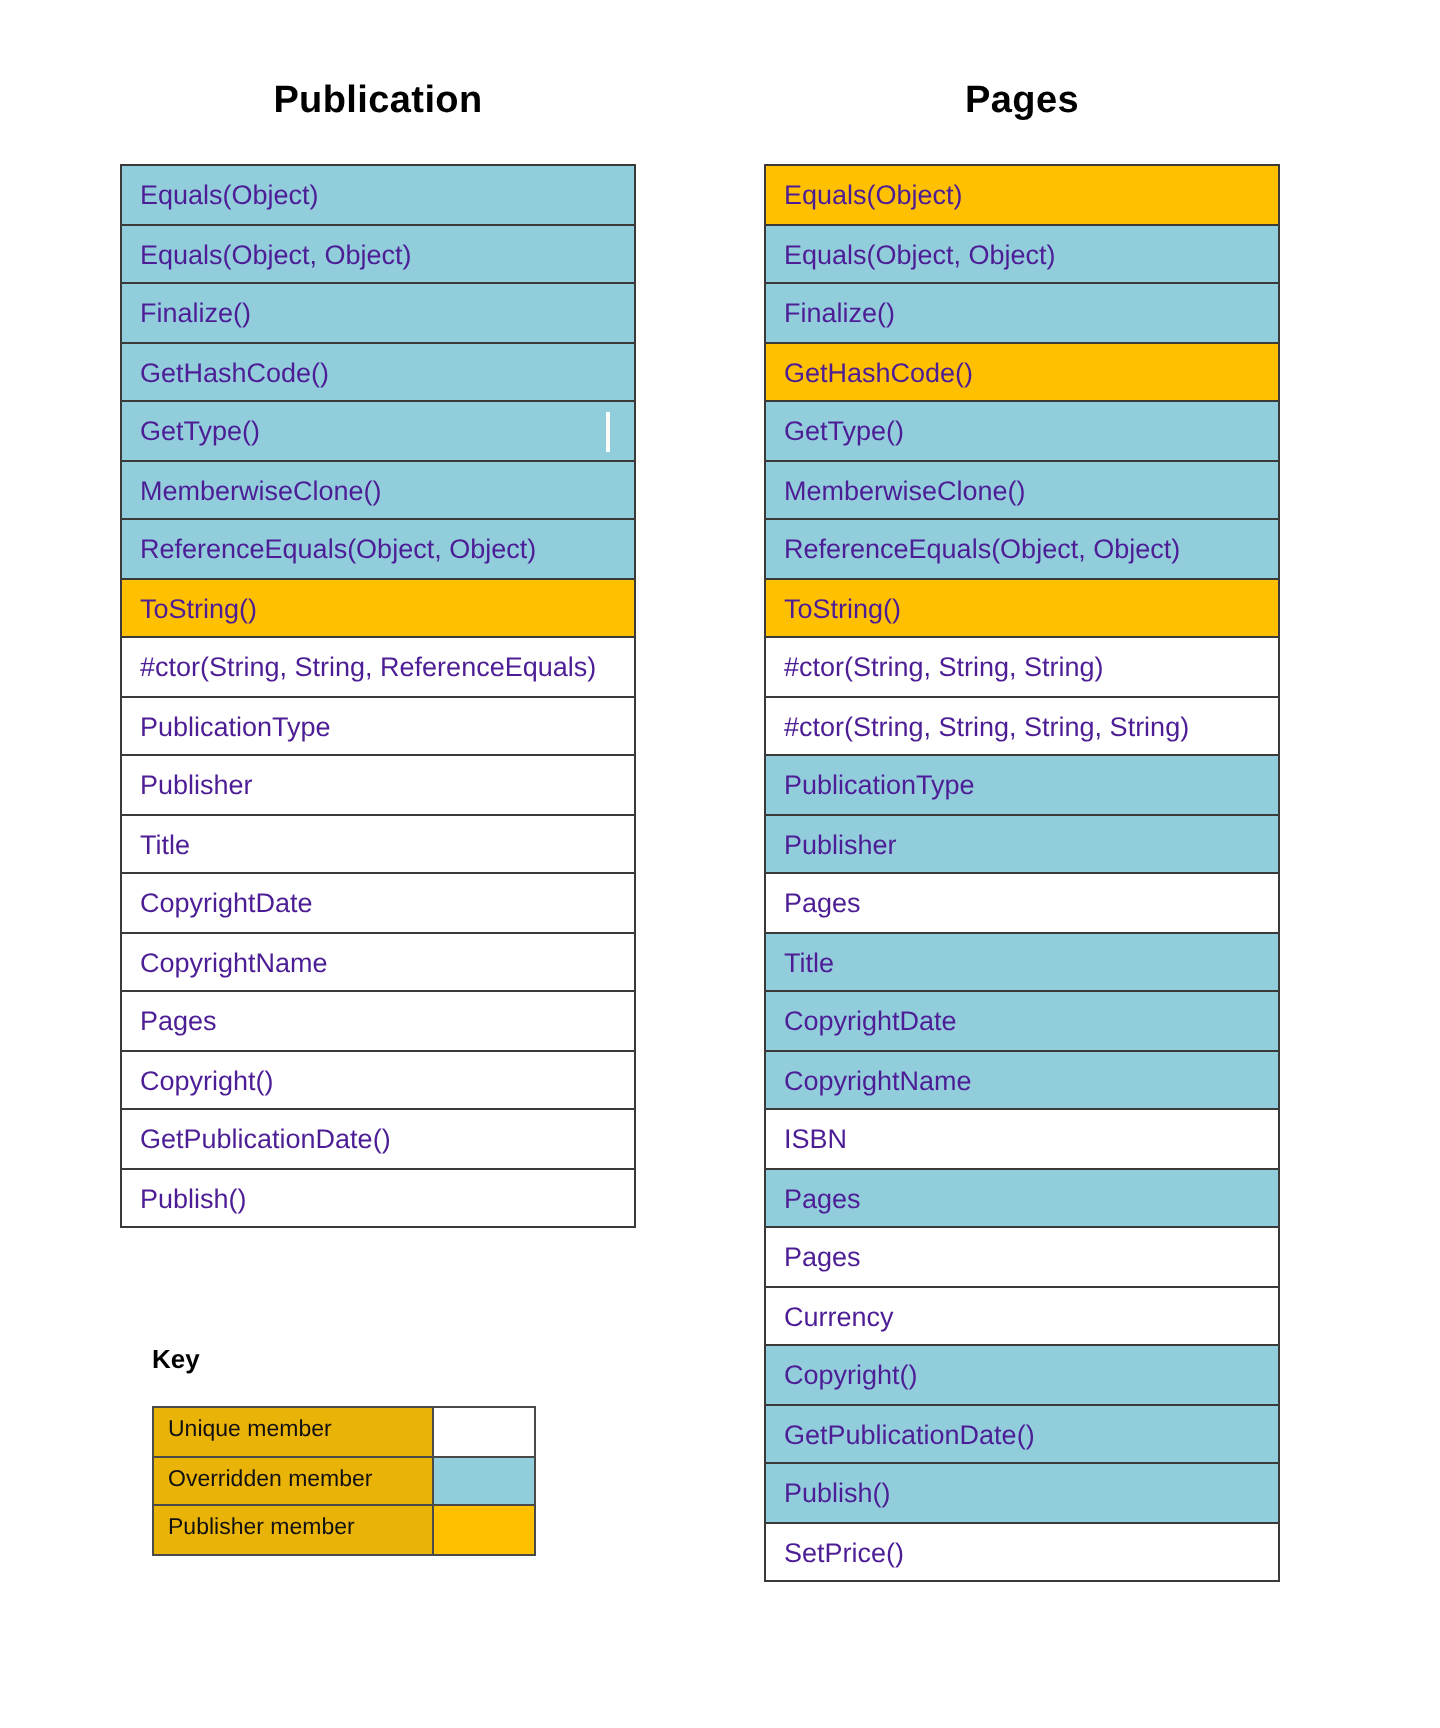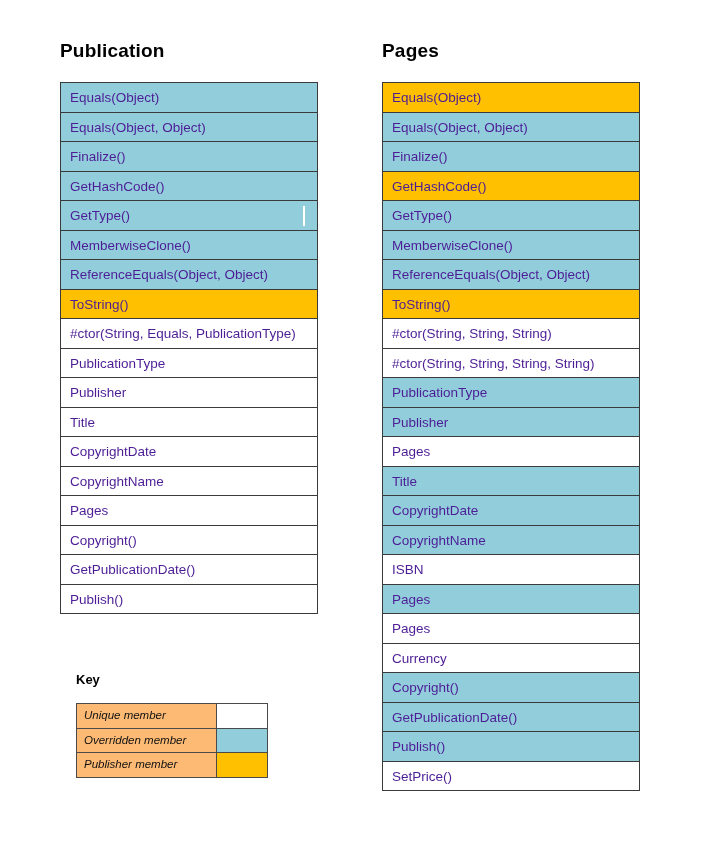--- a/index.html
+++ b/index.html
@@ -28,20 +28,21 @@
   .class-col {
     position: absolute;
     width: 258px;
   }
   #col-publication { left: 60px; top: 38px; }
   #col-book        { left: 382px; top: 38px; }
 
   .class-title {
     font-size: 19px;
     font-weight: bold;
+    text-align: center;
     letter-spacing: 0.2px;
     color: #000000;
     height: 26px;
     line-height: 26px;
     margin-bottom: 18px;
   }
 
   .member-table {
     border: 1px solid #3a3a3a;
     border-top: none;
@@ -99,25 +100,24 @@
     height: 24.5px;
     border-top: 1px solid #4a4a4a;
     box-sizing: border-box;
   }
   .key-label {
     flex: 0 0 140px;
     padding-left: 7px;
     font-size: 11.5px;
     line-height: 23.5px;
     color: #111111;
-    background: #fdba74;
+    background: #eab308;
     border-right: 1px solid #4a4a4a;
     box-sizing: border-box;
     white-space: nowrap;
-    font-style: italic;
   }
   .key-swatch {
     flex: 1 1 auto;
     box-sizing: border-box;
   }
 </style>
 </head>
 <body>
 
 <div class="canvas">
@@ -126,21 +126,21 @@
     <div class="class-title">Publication</div>
     <div class="member-table">
         <div class="member-row m-inherited">Equals(Object)</div>
         <div class="member-row m-inherited">Equals(Object, Object)</div>
         <div class="member-row m-inherited">Finalize()</div>
         <div class="member-row m-inherited">GetHashCode()</div>
         <div class="member-row m-inherited">GetType()<span class="caret" style="left: 242px;"></span></div>
         <div class="member-row m-inherited">MemberwiseClone()</div>
         <div class="member-row m-inherited">ReferenceEquals(Object,  Object)</div>
         <div class="member-row m-overridden">ToString()</div>
-        <div class="member-row m-unique">#ctor(String,  Equals,  PublicationType)</div>
+        <div class="member-row m-unique">#ctor(String,  String,  ReferenceEquals)</div>
         <div class="member-row m-unique">PublicationType</div>
         <div class="member-row m-unique">Publisher</div>
         <div class="member-row m-unique">Title</div>
         <div class="member-row m-unique">CopyrightDate</div>
         <div class="member-row m-unique">CopyrightName</div>
         <div class="member-row m-unique">Pages</div>
         <div class="member-row m-unique">Copyright()</div>
         <div class="member-row m-unique">GetPublicationDate()</div>
         <div class="member-row m-unique">Publish()</div>
       </div>

